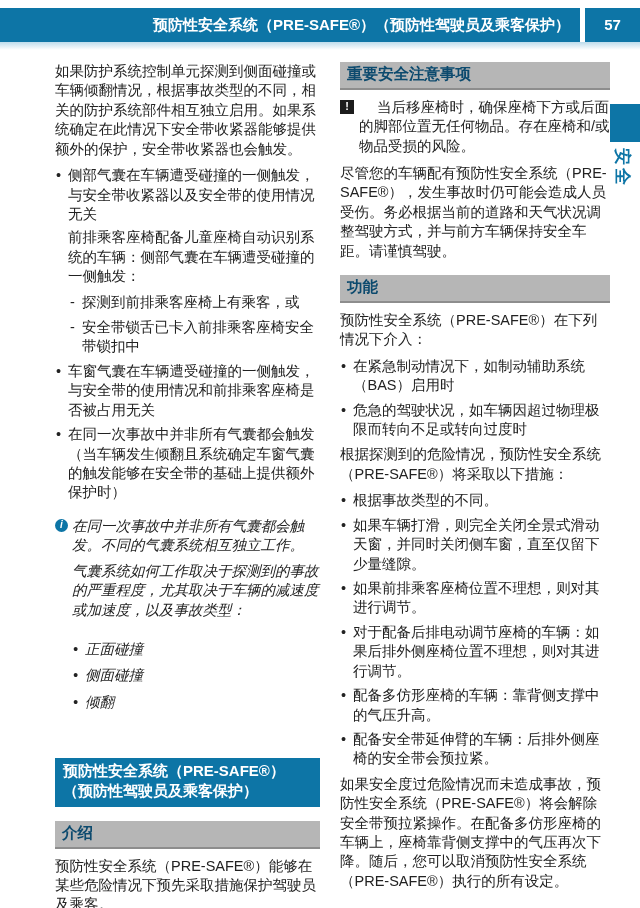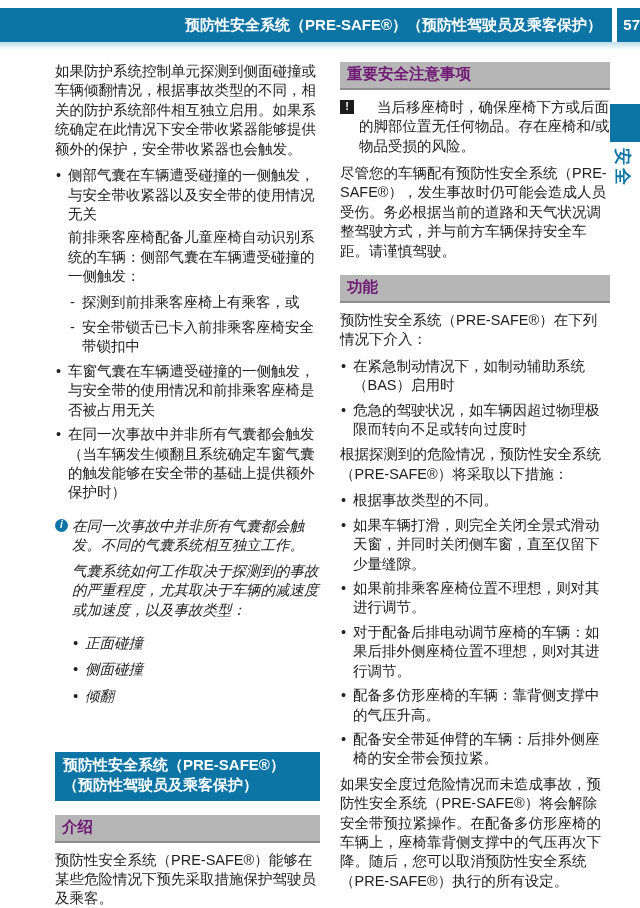--- a/index.html
+++ b/index.html
@@ -18,22 +18,22 @@
     position: absolute; top: 8px; left: 0; right: 0; height: 34px;
     background: #0d75a6; display: flex; align-items: stretch;
   }
   .header-title {
     flex: 1; color: #ffffff; font-weight: bold; font-size: 15px;
     text-align: right; line-height: 34px; padding-right: 10px;
     white-space: nowrap; overflow: hidden;
   }
   .header-divider { width: 5px; background: #ffffff; }
   .header-pagenum {
-    width: 23px; color: #ffffff; font-weight: bold; font-size: 15px;
-    text-align: right; line-height: 34px;
+    width: 55px; color: #ffffff; font-weight: bold; font-size: 15px;
+    text-align: center; line-height: 34px;
   }
   .header-fade {
     position: absolute; top: 42px; left: 0; right: 0; height: 8px;
     background: linear-gradient(#bddcec, #ffffff);
   }
 
   
   .side-tab {
     position: absolute; right: 0; top: 104px; width: 30px; height: 38px;
     background: #0d75a6;
@@ -68,32 +68,32 @@
   
   .note { position: relative; font-style: italic; margin-top: 14px; padding-left: 17px; }
   .note p { margin-bottom: 6px; }
   .info-icon {
     position: absolute; left: 0; top: 2px; width: 13px; height: 13px;
     background: #0d75a6; border-radius: 50%; color: #fff;
     font-size: 10px; font-weight: bold; font-style: italic;
     display: flex; align-items: center; justify-content: center;
     line-height: 1;
   }
-  ul.note-bullets { list-style: none; margin: 14px 0 0; }
+  ul.note-bullets { list-style: none; margin: 20px 0 0; }
   ul.note-bullets > li { position: relative; padding-left: 13px; margin-bottom: 7px; }
   ul.note-bullets > li::before { content: "•"; position: absolute; left: 1px; top: 0; }
 
   
   .section-banner {
     background: #0d75a6; color: #ffffff; font-weight: bold; font-size: 15px;
     line-height: 1.35; padding: 3px 8px 5px; margin-top: 46px;
   }
   .sub-header {
     background: #b6b6b6; border-bottom: 2px solid #8d8d8d;
-    font-weight: bold; font-size: 15.5px; color: #701a75;
+    font-weight: bold; font-size: 15.5px; color: #0c4a6e;
     padding: 2px 7px 3px; margin: 14px 0 8px;
   }
   .sub-header.first { margin-top: 0; }
 
   
   .warning { position: relative; padding-left: 10px; margin: 0 0 8px; }
   .warning .w-text { display: block; text-indent: 0; margin-left: 9px; }
   .warning-icon {
     position: absolute; left: 0; top: 2px; width: 14px; height: 14px;
     background: #1c1c1c; color: #ffffff; font-weight: bold; font-size: 11px;

